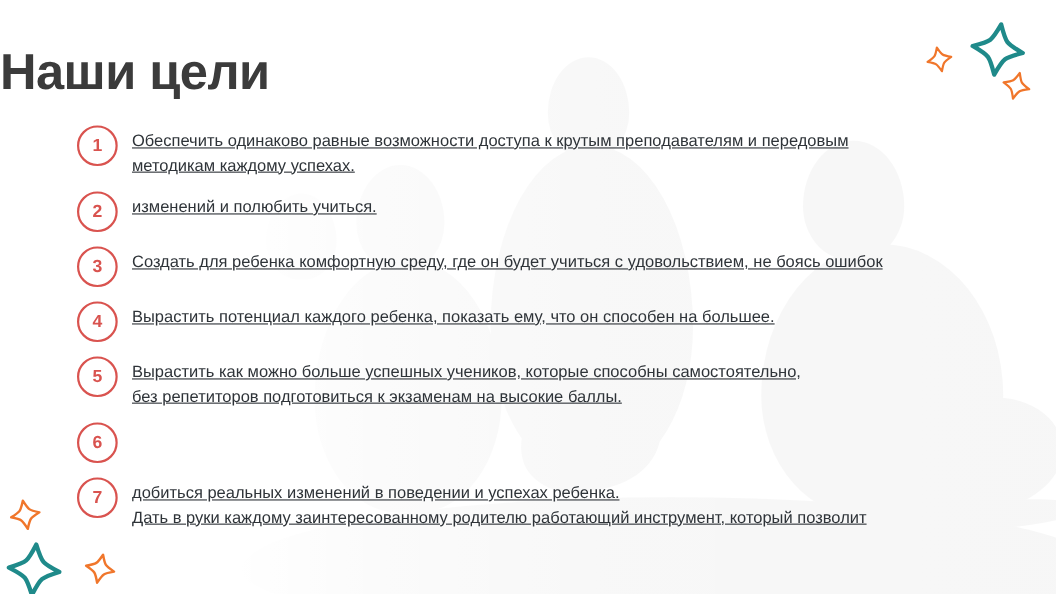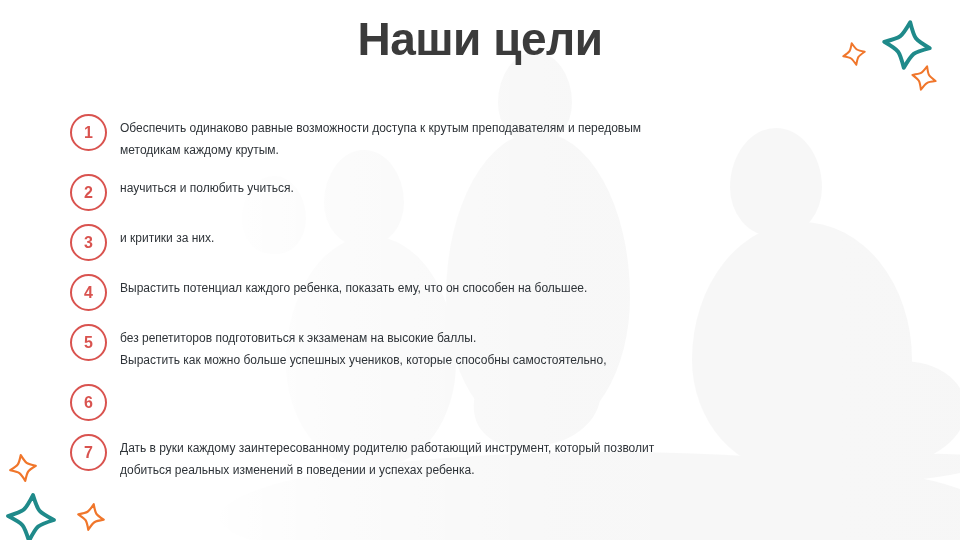--- a/index.html
+++ b/index.html
@@ -128,22 +128,22 @@
         rgba(255,255,255,0.74) 58%,
         rgba(255,255,255,0.70) 100%);
     pointer-events: none;
   }
 
   
   .title {
     position: absolute;
     left: 0;
     right: 0;
-    top: 14px;
-    text-align: center;
+    top: 40px;
+    text-align: left;
     font-size: 46px;
     font-weight: 800;
     letter-spacing: -0.5px;
     color: #3b3b3b;
     line-height: 1.1;
   }
 
   
   .goals {
     position: absolute;
@@ -167,24 +167,25 @@
     font-size: 16px;
     font-weight: 600;
     display: flex;
     align-items: center;
     justify-content: center;
     margin-top: -4px;
     background: transparent;
   }
   .goal-text {
     margin-left: 13px;
-    font-size: 12px;
+    font-size: 15px;
     line-height: 21.5px;
     color: #2e3338;
     max-width: 745px;
+    text-decoration: underline;
   }
   .goal-text .line {
     display: block;
     white-space: nowrap;
   }
 
   
   .star {
     position: absolute;
     pointer-events: none;
@@ -213,56 +214,56 @@
   </div>
   <div class="bg-veil"></div>
 
   <div class="title">Наши цели</div>
 
   <div class="goals" id="goals-list">
       <div class="goal">
         <div class="goal-badge" style="border-color: rgb(217, 83, 79); color: rgb(217, 83, 79);">1</div>
         <div class="goal-text">
           <span class="line">Обеспечить одинаково равные возможности доступа к крутым преподавателям и передовым</span>
-          <span class="line">методикам каждому крутым.</span>
+          <span class="line">методикам каждому успехах.</span>
         </div>
       </div>
       <div class="goal">
         <div class="goal-badge" style="border-color: rgb(217, 83, 79); color: rgb(217, 83, 79);">2</div>
         <div class="goal-text">
-          <span class="line">научиться и полюбить учиться.</span>
+          <span class="line">изменений и полюбить учиться.</span>
         </div>
       </div>
       <div class="goal">
         <div class="goal-badge" style="border-color: rgb(217, 83, 79); color: rgb(217, 83, 79);">3</div>
         <div class="goal-text">
-          <span class="line">и критики за них.</span>
+          <span class="line">Создать для ребенка комфортную среду, где он будет учиться с удовольствием, не боясь ошибок</span>
         </div>
       </div>
       <div class="goal">
         <div class="goal-badge" style="border-color: rgb(217, 83, 79); color: rgb(217, 83, 79);">4</div>
         <div class="goal-text">
           <span class="line">Вырастить потенциал каждого ребенка, показать ему, что он способен на большее.</span>
         </div>
       </div>
       <div class="goal">
         <div class="goal-badge" style="border-color: rgb(217, 83, 79); color: rgb(217, 83, 79);">5</div>
         <div class="goal-text">
+          <span class="line">Вырастить как можно больше успешных учеников, которые способны самостоятельно,</span>
           <span class="line">без репетиторов подготовиться к экзаменам на высокие баллы.</span>
-          <span class="line">Вырастить как можно больше успешных учеников, которые способны самостоятельно,</span>
         </div>
       </div>
       <div class="goal">
         <div class="goal-badge" style="border-color: rgb(217, 83, 79); color: rgb(217, 83, 79);">6</div>
       </div>
       <div class="goal">
         <div class="goal-badge" style="border-color: rgb(217, 83, 79); color: rgb(217, 83, 79);">7</div>
         <div class="goal-text">
+          <span class="line">добиться реальных изменений в поведении и успехах ребенка.</span>
           <span class="line">Дать в руки каждому заинтересованному родителю работающий инструмент, который позволит</span>
-          <span class="line">добиться реальных изменений в поведении и успехах ребенка.</span>
         </div>
       </div>
     </div>
 
   <div id="decor-layer">
       <div class="star" style="left: 843px; top: 43px; transform: rotate(-12deg);">
         <svg width="22" height="22" viewBox="0 0 22 22">
           <path d="M 11 0 C 14.19 7.8100000000000005, 14.19 7.8100000000000005, 22 11 C 14.19 14.19, 14.19 14.19, 11 22 C 7.8100000000000005 14.19, 7.8100000000000005 14.19, 0 11 C 7.8100000000000005 7.8100000000000005, 7.8100000000000005 7.8100000000000005, 11 0 Z" fill="none" stroke="#f0762b" stroke-width="2" stroke-linejoin="round" stroke-linecap="round"></path>
         </svg>
       </div>

